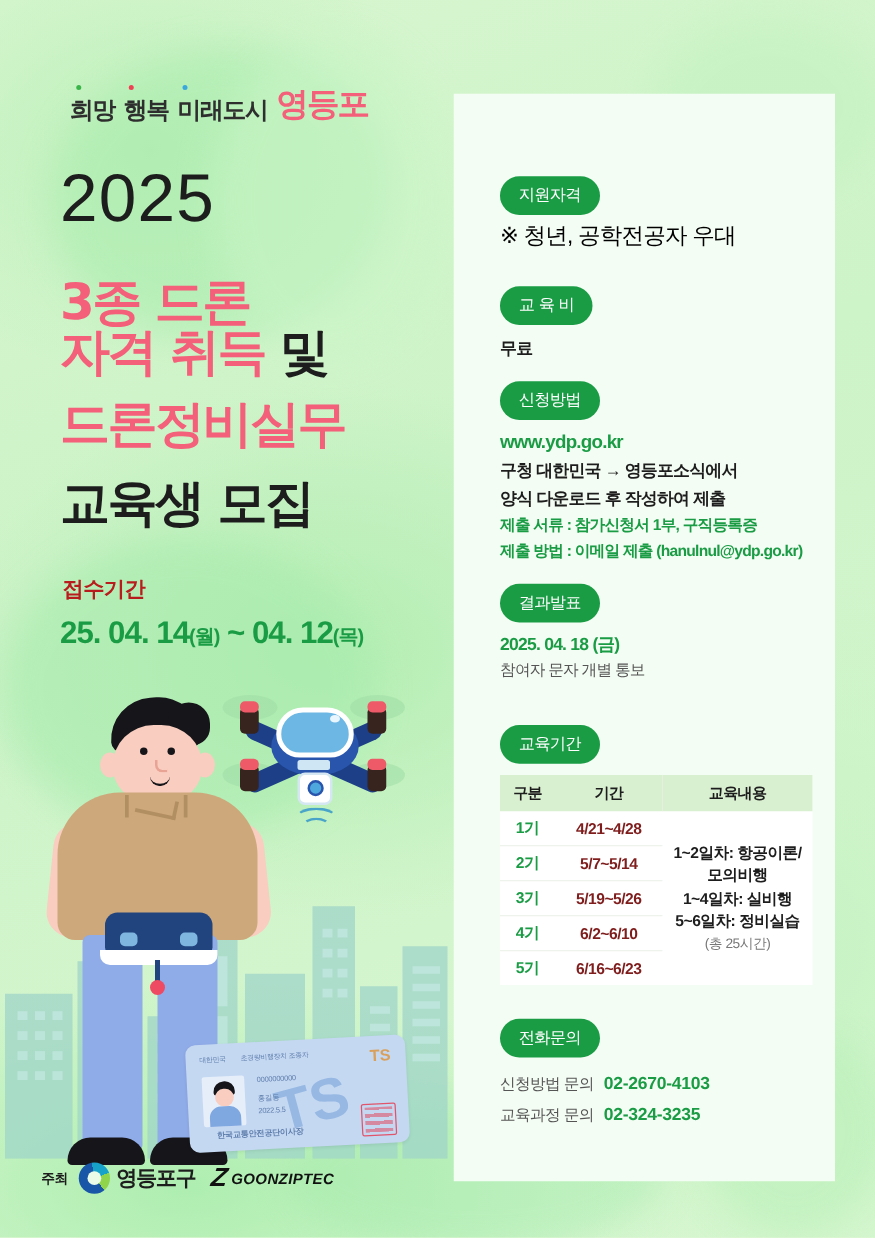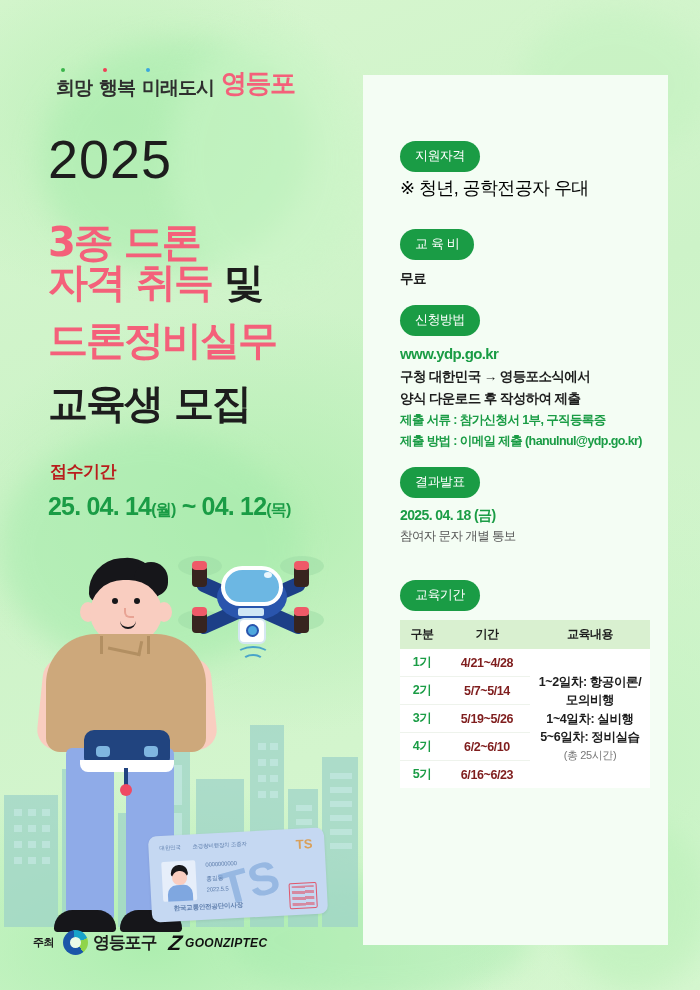--- a/index.html
+++ b/index.html
@@ -403,20 +403,31 @@
             <td class="pd">6/2~6/10</td>
           </tr>
           <tr>
             <td class="no">5기</td>
             <td class="pd">6/16~6/23</td>
           </tr>
         </tbody>
       </table>
     </div>
 
+    <div class="sec" style="top:740px;">
+      <span class="badge">전화문의</span>
+      <div class="tel" style="margin-top:12px;">
+        <span class="lab">신청방법 문의</span>
+        <span class="num">02-2670-4103</span>
+      </div>
+      <div class="tel">
+        <span class="lab">교육과정 문의</span>
+        <span class="num">02-324-3235</span>
+      </div>
+    </div>
   </div>
 
   <div class="footer">
     <span class="host">주최</span>
     <span class="ydp-logo">
       <span class="ydp-mark"></span>
       <span class="ydp-text">영등포구</span>
     </span>
     <span class="gz">
       <span class="gz-z">Z</span>

